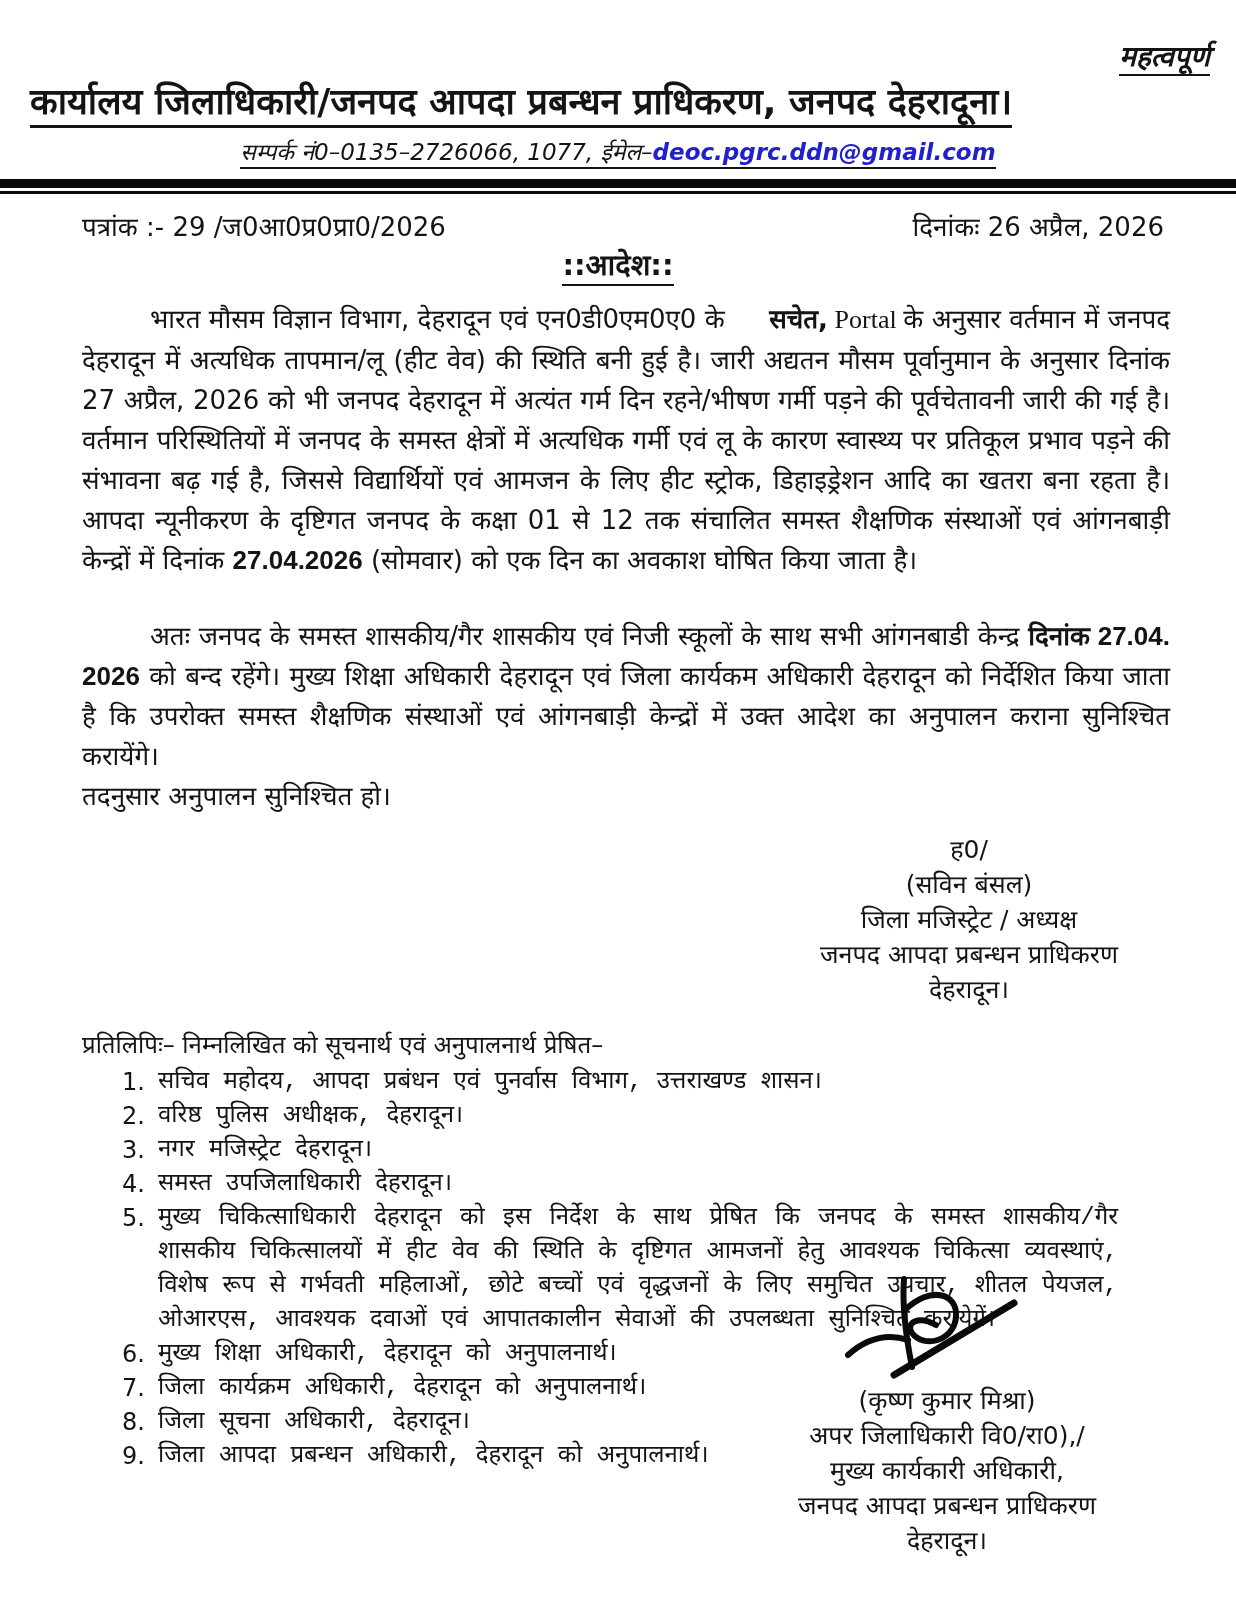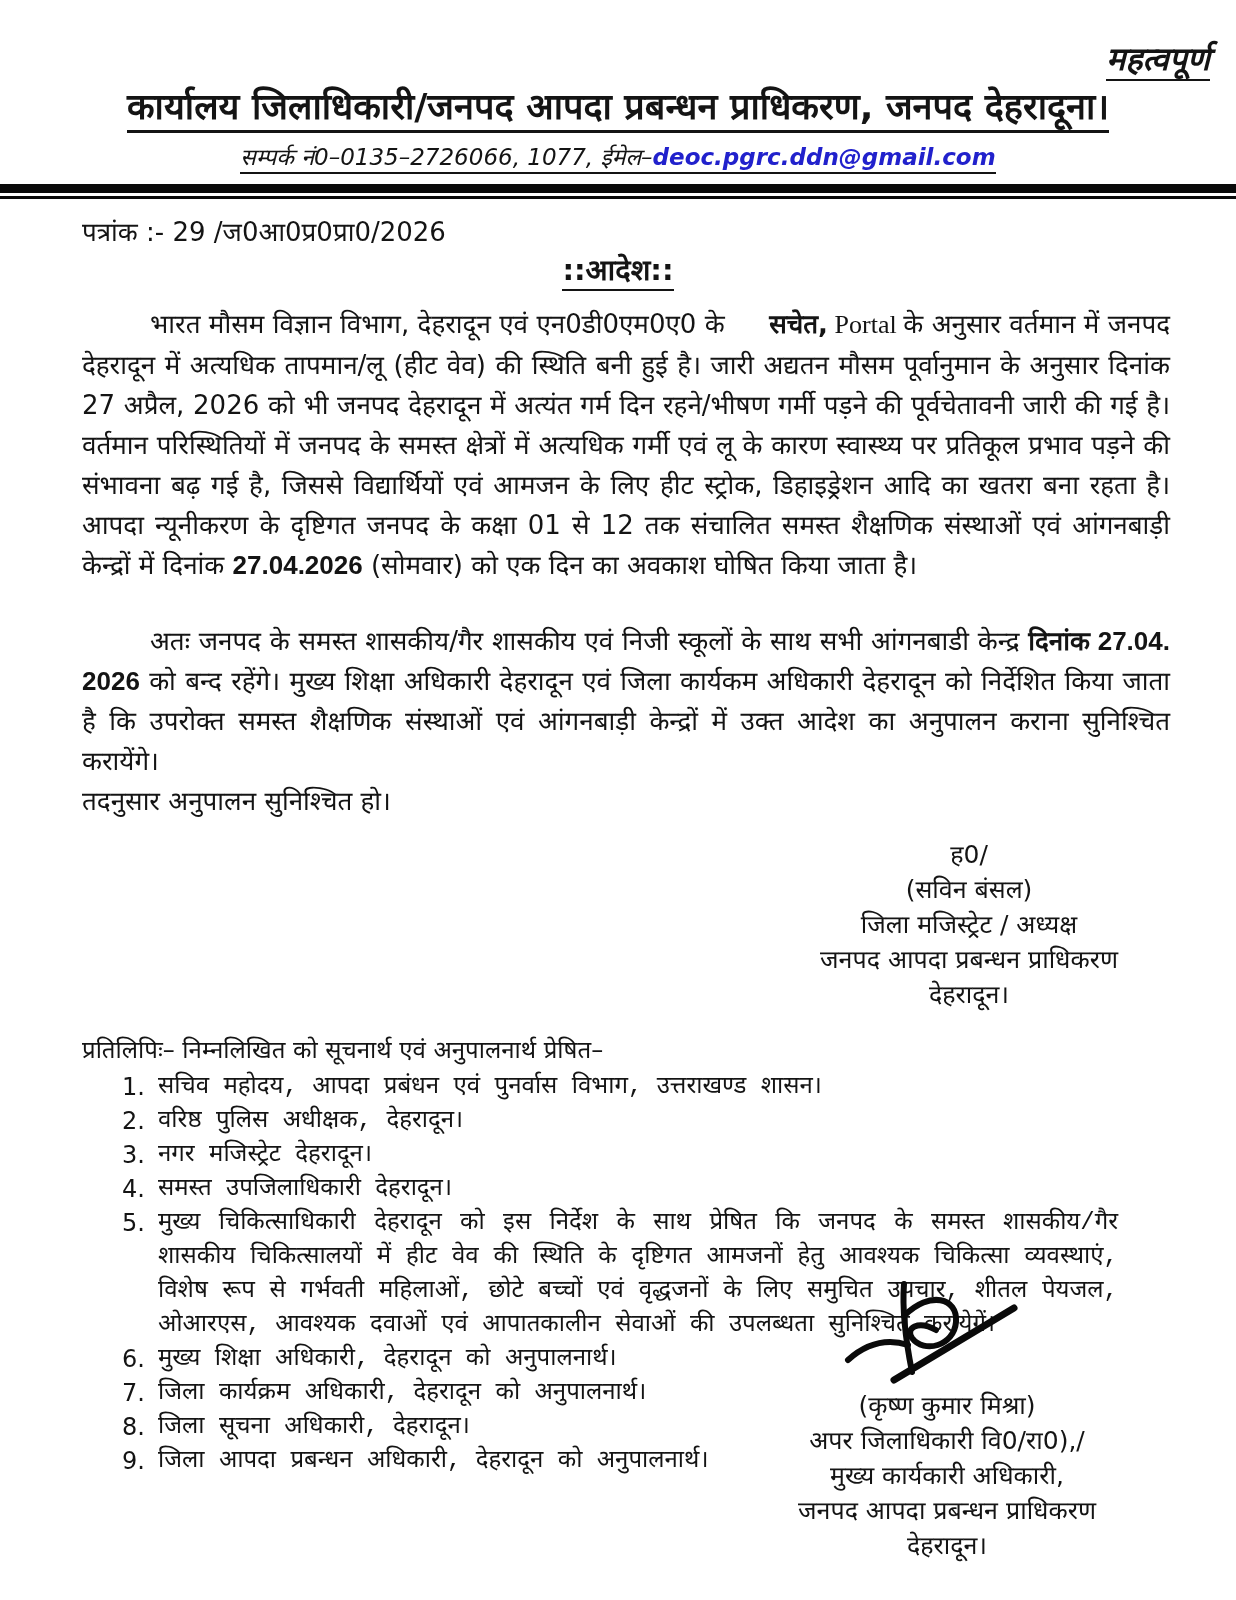--- a/index.html
+++ b/index.html
@@ -10,27 +10,27 @@
     background:#ffffff;
     color:#141414;
     font-family:"DejaVu Sans",sans-serif;
     overflow:hidden;
     box-sizing:border-box;
     padding-top:36px;
   }
   .imp-tag{
     text-align:right;
     padding-right:26px;
-    font-size:32px;
+    font-size:28px;
     font-style:italic;
     font-weight:bold;
   }
   .imp-tag span{border-bottom:2px solid #141414;padding-bottom:1px;}
   .doc-title{
-    text-align:center;
+    text-align:left;
     margin:6px 30px 0 30px;
     font-size:36px;
     font-weight:bold;
     line-height:1.2;
   }
   .doc-title span{border-bottom:3px solid #141414;padding-bottom:3px;}
   .contact-line{
     text-align:center;
     margin-top:12px;
     font-size:23px;
@@ -121,20 +121,21 @@
   </div>
 
   <div class="head-rule">
     <div class="thick"></div>
       <div class="gap"></div>
       <div class="thin"></div>
   </div>
 
   <div class="meta-row">
     <span>पत्रांक :- 29 /ज0आ0प्र0प्रा0/2026</span>
+    <span>दिनांकः 26 अप्रैल, 2026</span>
   </div>
 
   <div class="order-heading">
     <span>::आदेश::</span>
   </div>
 
   <p class="para first-indent"><span>भारत मौसम विज्ञान विभाग, देहरादून एवं एन0डी0एम0ए0 के </span><span class="bold-dev">सचेत,</span><span class="latin-serif"> Portal </span><span>के अनुसार वर्तमान में जनपद देहरादून में अत्यधिक तापमान/लू (हीट वेव) की स्थिति बनी हुई है। जारी अद्यतन मौसम पूर्वानुमान के अनुसार दिनांक 27 अप्रैल, 2026 को भी जनपद देहरादून में अत्यंत गर्म दिन रहने/भीषण गर्मी पड़ने की पूर्वचेतावनी जारी की गई है। वर्तमान परिस्थितियों में जनपद के समस्त क्षेत्रों में अत्यधिक गर्मी एवं लू के कारण स्वास्थ्य पर प्रतिकूल प्रभाव पड़ने की संभावना बढ़ गई है, जिससे विद्यार्थियों एवं आमजन के लिए हीट स्ट्रोक, डिहाइड्रेशन आदि का खतरा बना रहता है। आपदा न्यूनीकरण के दृष्टिगत जनपद के कक्षा 01 से 12 तक संचालित समस्त शैक्षणिक संस्थाओं एवं आंगनबाड़ी केन्द्रों में दिनांक </span><span class="bold-date">27.04.2026</span><span> (सोमवार) को एक दिन का अवकाश घोषित किया जाता है।</span></p>
 
   <p class="para first-indent tight"><span>अतः जनपद के समस्त शासकीय/गैर शासकीय एवं निजी स्कूलों के साथ सभी आंगनबाडी केन्द्र </span><span class="bold-date">दिनांक 27.04. 2026</span><span> को बन्द रहेंगे। मुख्य शिक्षा अधिकारी देहरादून एवं जिला कार्यकम अधिकारी देहरादून को निर्देशित किया जाता है कि उपरोक्त समस्त शैक्षणिक संस्थाओं एवं आंगनबाड़ी केन्द्रों में उक्त आदेश का अनुपालन कराना सुनिश्चित करायेंगे।</span></p>
 

